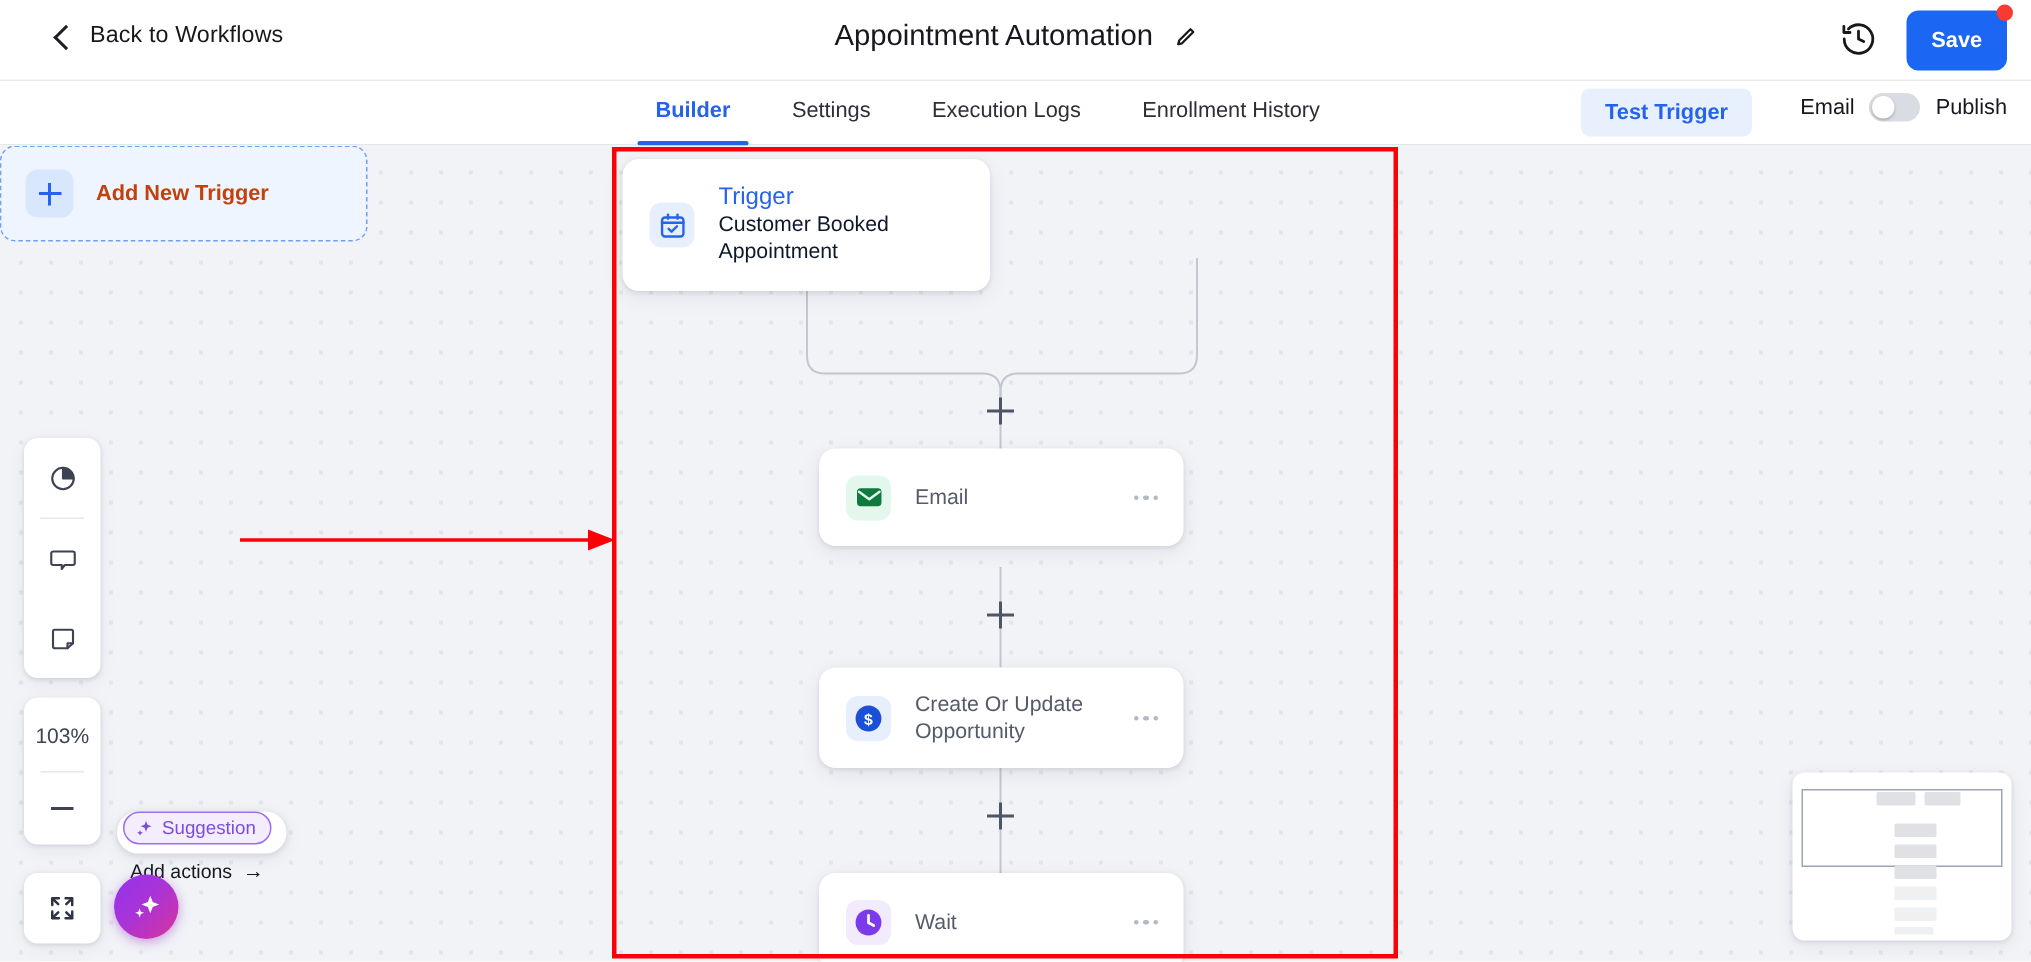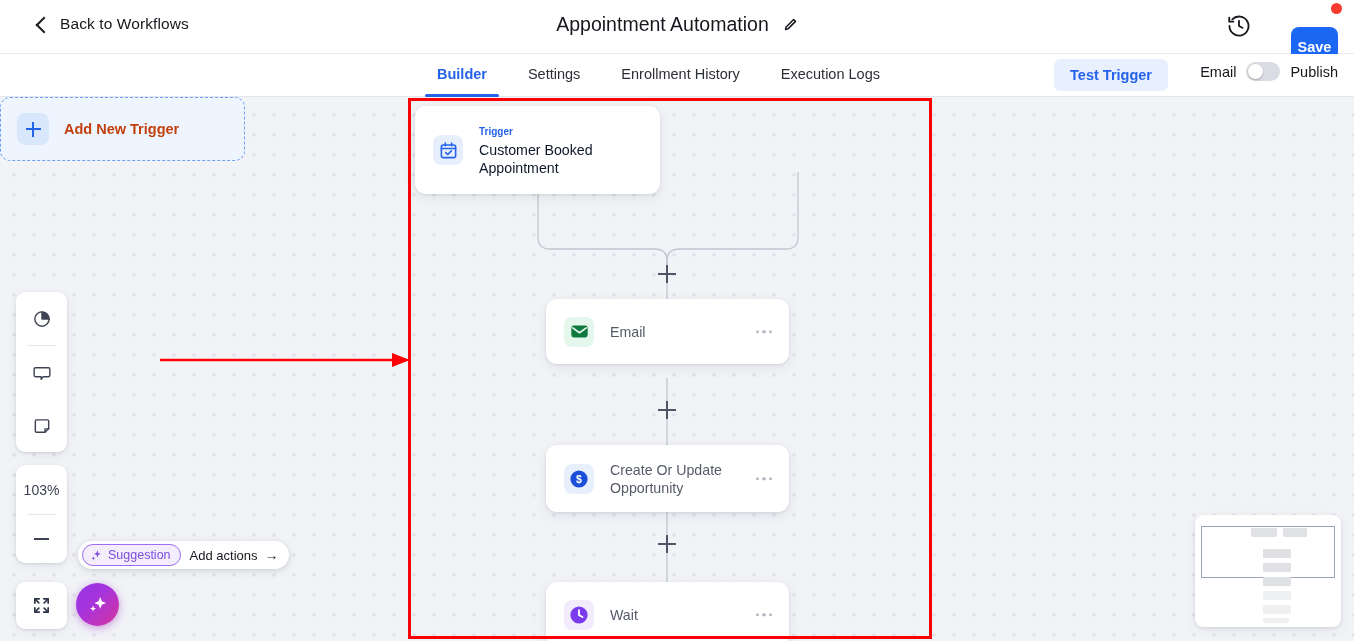--- a/index.html
+++ b/index.html
@@ -40,25 +40,25 @@
   .wf-title { font-size: 19.5px; color: #16181d; font-weight: 400; }
   .pencil-icon { width: 15px; height: 15px; pointer-events: auto; cursor: pointer; }
 
   .history-btn {
     position: absolute; right: 102px; top: 13px;
     width: 26px; height: 26px; cursor: pointer;
   }
 
   .save-btn {
     position: absolute; right: 16px; top: 7px;
-    width: 47px; height: 40px;
+    width: 67px; height: 40px;
     background: #1b66f2; border-radius: 8px;
     color: #fff; font-size: 14.5px; font-weight: 700;
     display: flex; align-items: center; justify-content: center;
-    cursor: pointer; border: none; margin-top: 20px;
+    cursor: pointer; border: none;
   }
   .save-dot {
     position: absolute; right: 12px; top: 3px;
     width: 11px; height: 11px; border-radius: 50%;
     background: #f93a2f;
   }
 
   
   .tabbar {
     position: absolute; left: 0; top: 54px; width: 1354px; height: 43px;
@@ -118,21 +118,21 @@
     display: flex; align-items: center;
     cursor: pointer;
   }
   .node .nicon {
     width: 30px; height: 30px; border-radius: 8px;
     display: flex; align-items: center; justify-content: center;
     flex: none; margin-left: 18px;
   }
   .node .ntext { margin-left: 16px; }
   .node .ntitle { font-size: 14.2px; color: #555b68; line-height: 18px; }
-  .node .kicker { font-size: 10px; color: #2563eb; font-weight: 700; line-height: 18px; }
+  .node .kicker { font-size: 16px; color: #2563eb; font-weight: 400; line-height: 18px; }
   .node .sub { font-size: 14.2px; color: #0f172a; line-height: 18px; }
   .dots3 {
     position: absolute; right: 17px; top: 50%; transform: translateY(-50%);
     display: flex; gap: 3px;
   }
   .dots3 i { width: 3.5px; height: 3.5px; border-radius: 50%; background: #b5b9c3; display: block; }
 
   
   #node-trigger { left: 415px; top: 9px; width: 245px; height: 88px; }
   #node-trigger .nicon { background: #e7effd; }
@@ -200,21 +200,21 @@
     width: 51px; height: 48px; display: flex; align-items: center; justify-content: center; cursor: pointer;
   }
   .zoom-minus i { display: block; width: 15px; height: 2.2px; background: #3d4352; }
   #tools-fit { top: 485px; height: 47px; }
 
   
   .suggest-card {
     position: absolute; left: 78px; top: 444px;
     height: 28px; background: #ffffff; border-radius: 16px;
     box-shadow: 0 1px 4px rgba(23,30,47,.12), 0 3px 12px rgba(23,30,47,.07);
-    display: flex; align-items: center; padding: 0 10px 0 4px; gap: 9px;
+    display: flex; align-items: center; padding: 0 10px 0 4px; gap: 9px; flex-direction: column;
   }
   .sugg-pill {
     display: flex; align-items: center; gap: 5px;
     border: 1.2px solid #9b6ef0; border-radius: 14px;
     background: #f3edfe; padding: 3px 9px 3px 7px;
     font-size: 12.5px; color: #7c4ddd; cursor: pointer;
   }
   .add-actions {
     display: flex; align-items: center; gap: 7px;
     font-size: 13px; color: #16181d; cursor: pointer;
@@ -281,22 +281,22 @@
     </div>
 
     <button class="save-btn">Save</button>
     <span class="save-dot"></span>
   </div>
 
   <div class="tabbar">
     <div class="tabs">
       <div class="tab active">Builder</div>
       <div class="tab">Settings</div>
+      <div class="tab">Execution Logs</div>
       <div class="tab">Enrollment History</div>
-      <div class="tab">Execution Logs</div>
     </div>
 
     <div class="test-wf">Test Trigger</div>
 
     <div class="pub-group">
       <span class="pub-label">Email</span>
       <span class="toggle">
           <span class="knob"></span>
         </span>
       <span class="pub-label">Publish</span>

